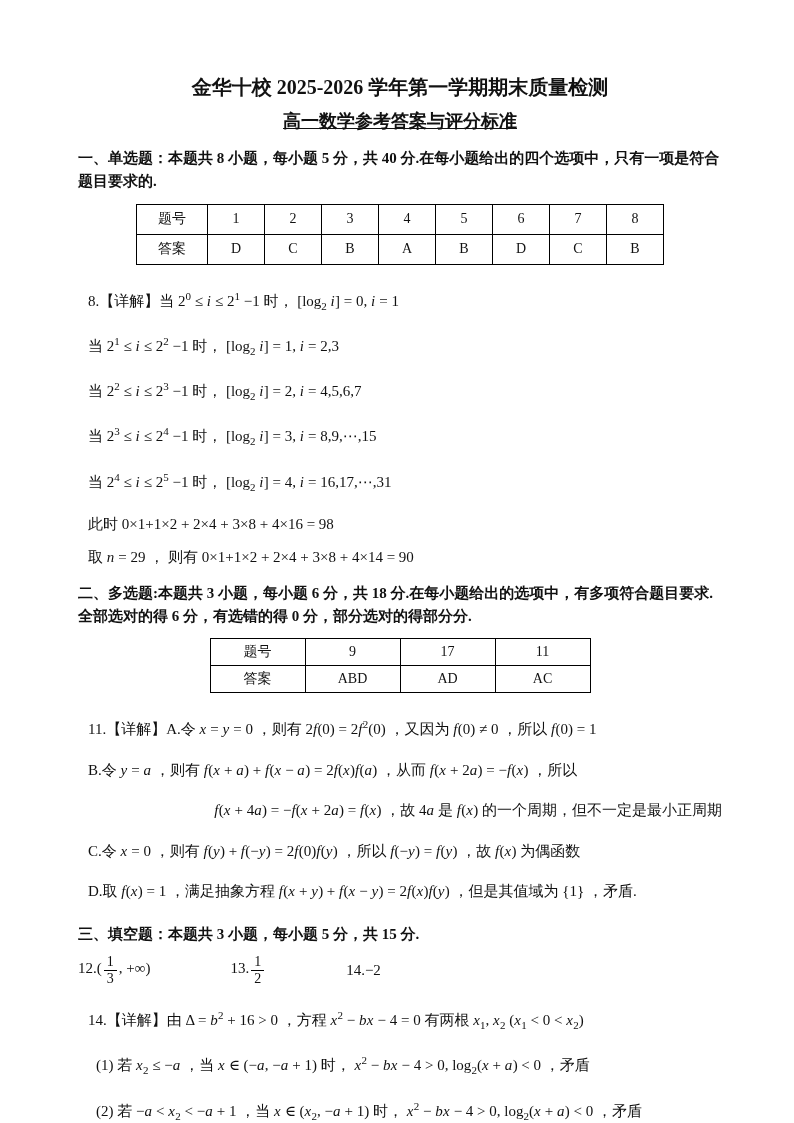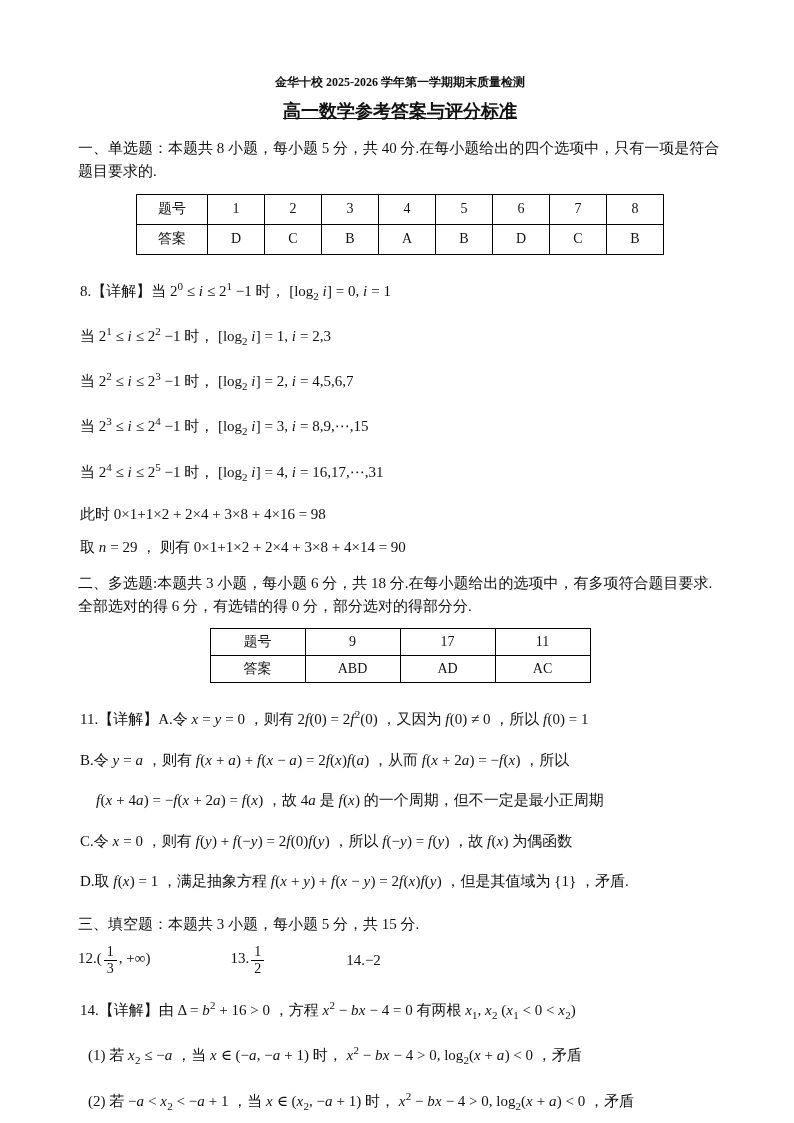--- a/index.html
+++ b/index.html
@@ -1,32 +1,32 @@
 <!DOCTYPE html>
 <html><head>
 <meta charset="utf-8">
 <style>
   html,body{margin:0;padding:0;background:#ffffff;}
   .page{
     width:794px;height:1123px;margin:0 auto;background:#ffffff;color:#111;
     padding:74px 72px 30px 78px;box-sizing:border-box;overflow:hidden;
     font-family:"Liberation Serif","DejaVu Serif",serif;font-size:15px;
   }
-  .title1{font-size:12px;font-weight:bold;text-align:center;margin:0 0 8px 0;}
+  .title1{font-size:20px;font-weight:bold;text-align:center;margin:0 0 8px 0;}
   .title2{font-size:18px;font-weight:bold;text-align:center;margin:0 0 14px 0;text-decoration:underline;}
-  .intro{font-weight:normal;font-size:15px;line-height:1.55;margin:0 0 8px 0;}
+  .intro{font-weight:bold;font-size:15px;line-height:1.55;margin:0 0 8px 0;}
   table.ans{border-collapse:collapse;margin:10px auto 24px auto;}
   table.ans td{border:1px solid #000;text-align:center;font-size:14px;height:29px;padding:0 4px;}
   table.t1 td.lab{width:62px;}
   table.t1 td.c{width:48px;}
   table.t2 td{width:86px;height:26px;}
-  .sol{margin:2px 0 4px 2px;}
+  .sol{margin:2px 0 4px 10px;}
   .line{margin:0 0 21px 0;line-height:1.3;}
   .line.tight{margin-bottom:14px;}
-  .line.indent{padding-left:16px;}
+  .line.indent{padding-left:16px;text-align:right;}
   .line.small-indent{padding-left:8px;}
   sup,sub{font-size:11px;}
   i{letter-spacing:0.3px;}
   .frac{display:inline-block;text-align:center;vertical-align:middle;line-height:1.1;font-size:14px;margin:0 2px;font-style:normal;}
   .frac .num{display:block;border-bottom:1px solid #000;padding:0 3px;}
   .frac .den{display:block;padding:0 3px;}
   .fill-line{display:flex;align-items:center;margin:4px 0 22px 0;gap:24px;}
   .fill-line .item{margin-right:56px;}
 </style>
 </head>

